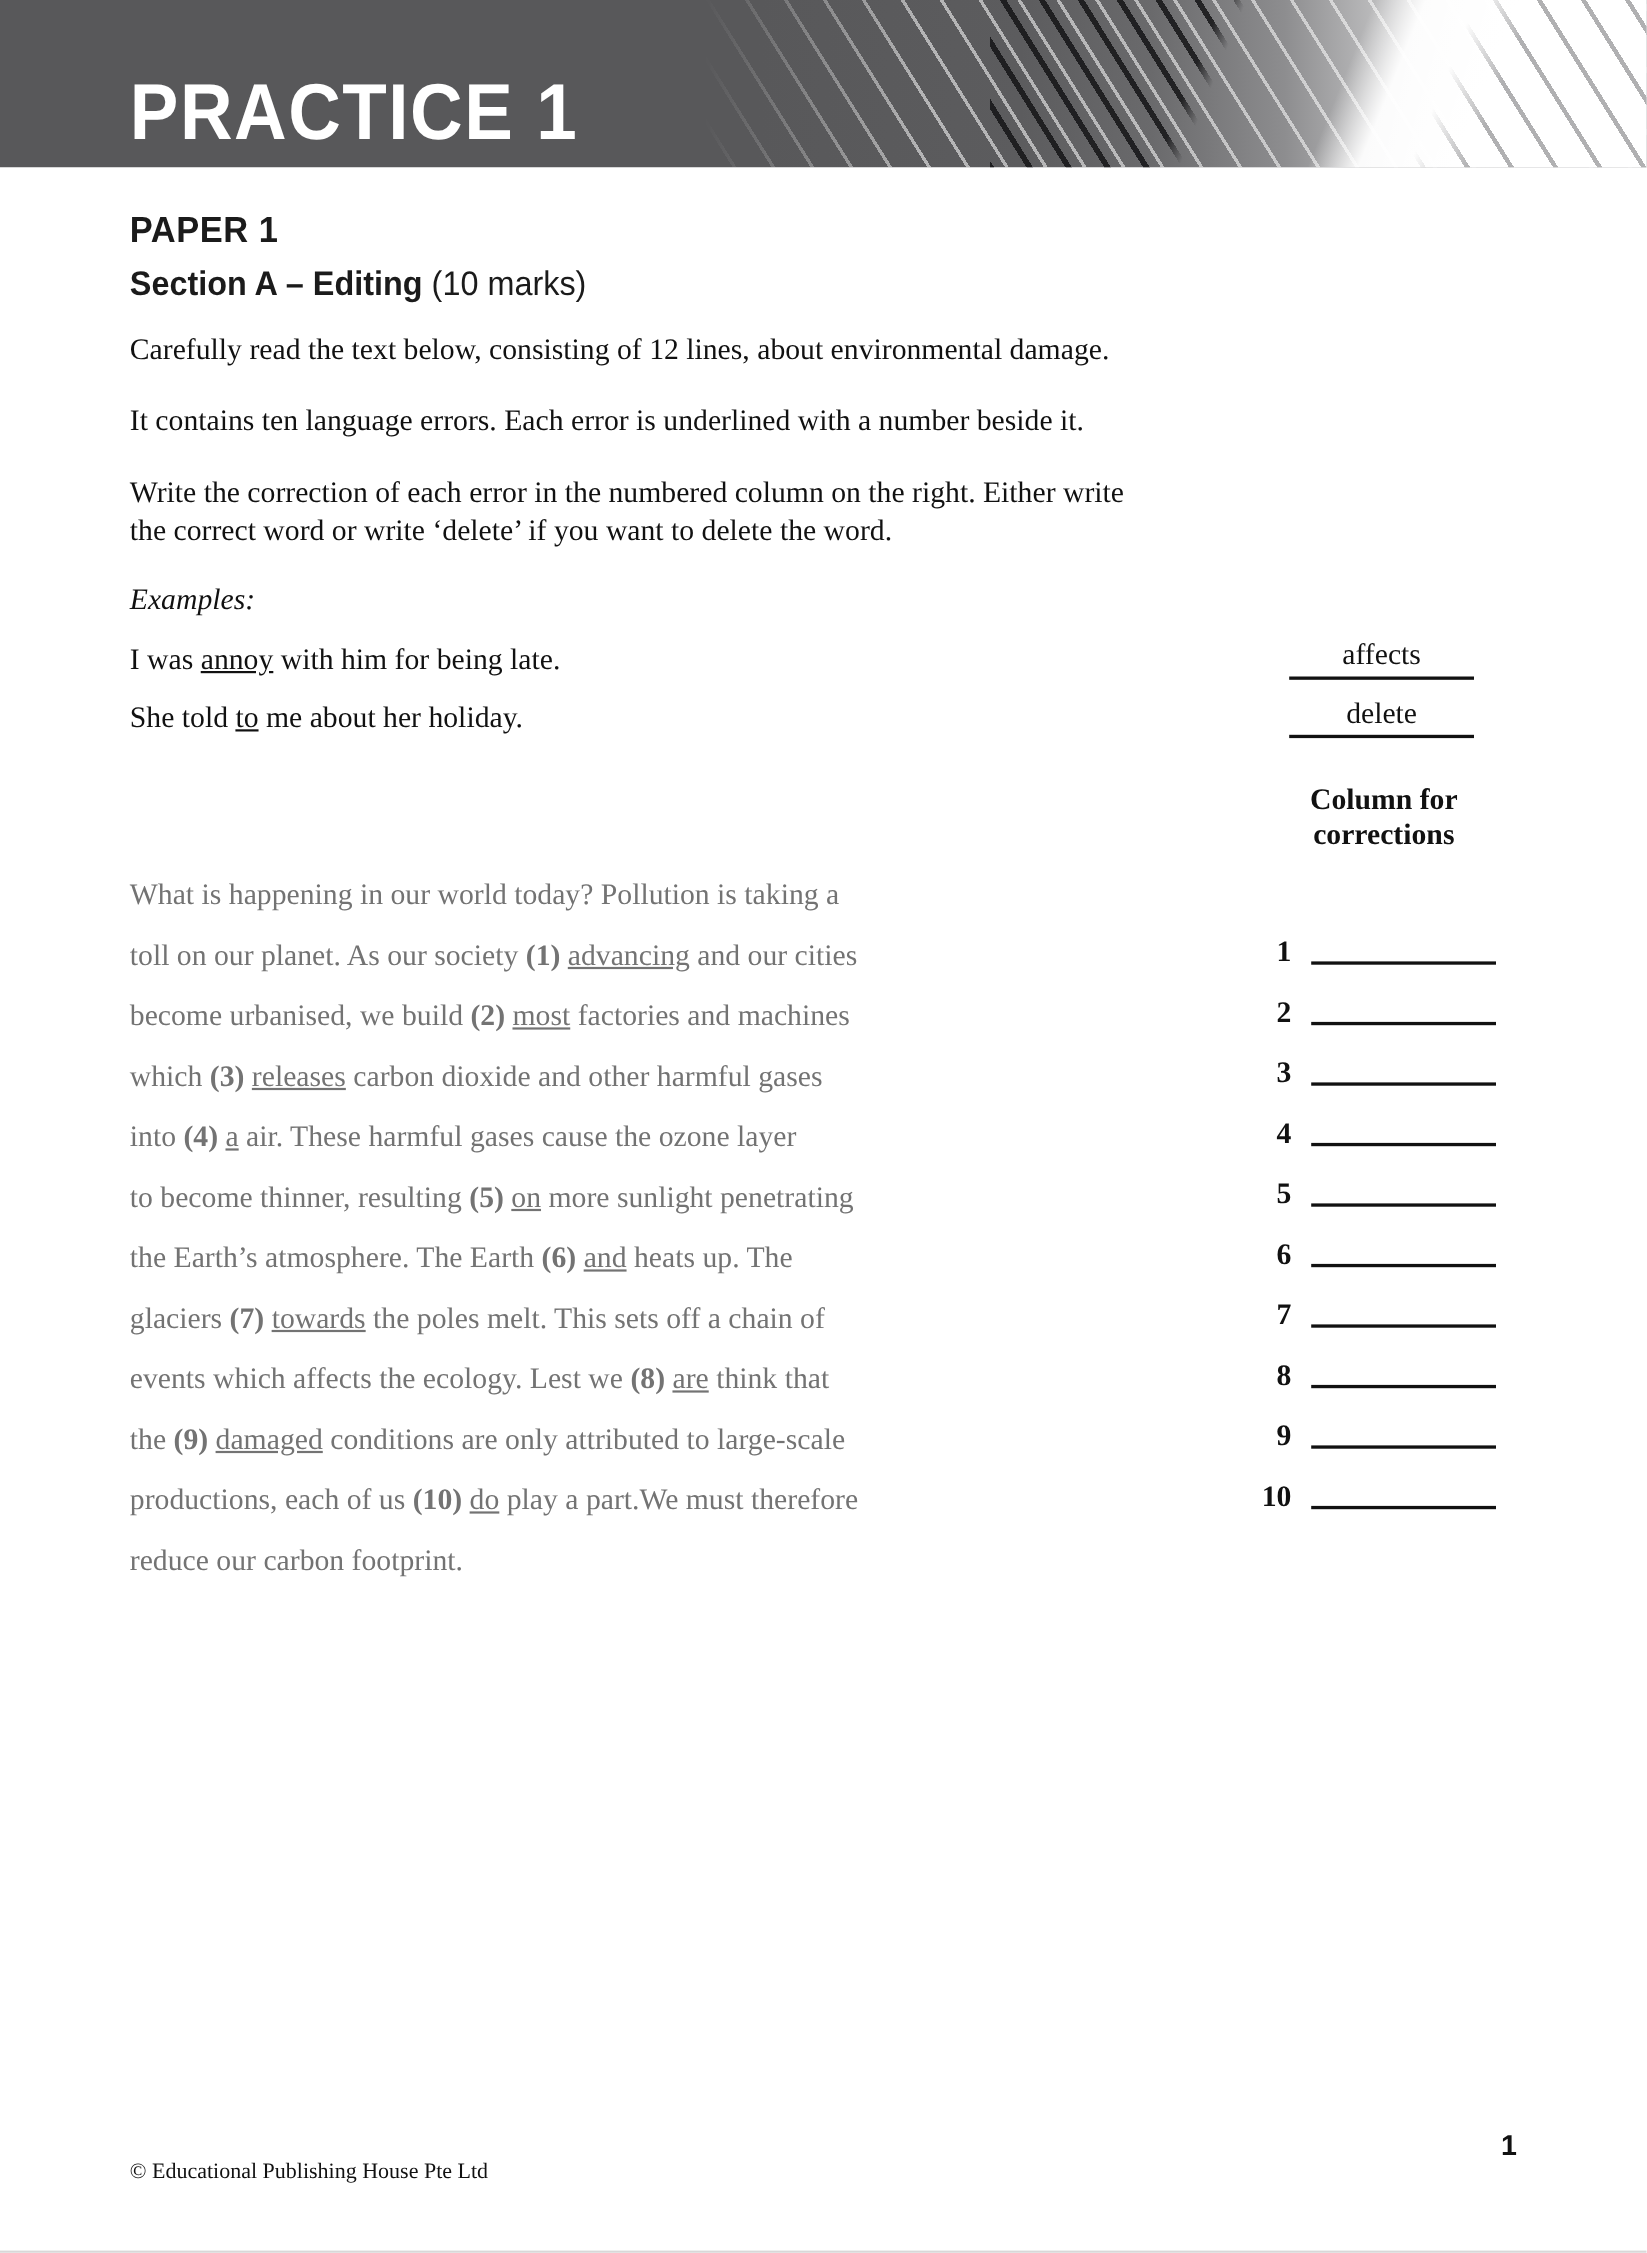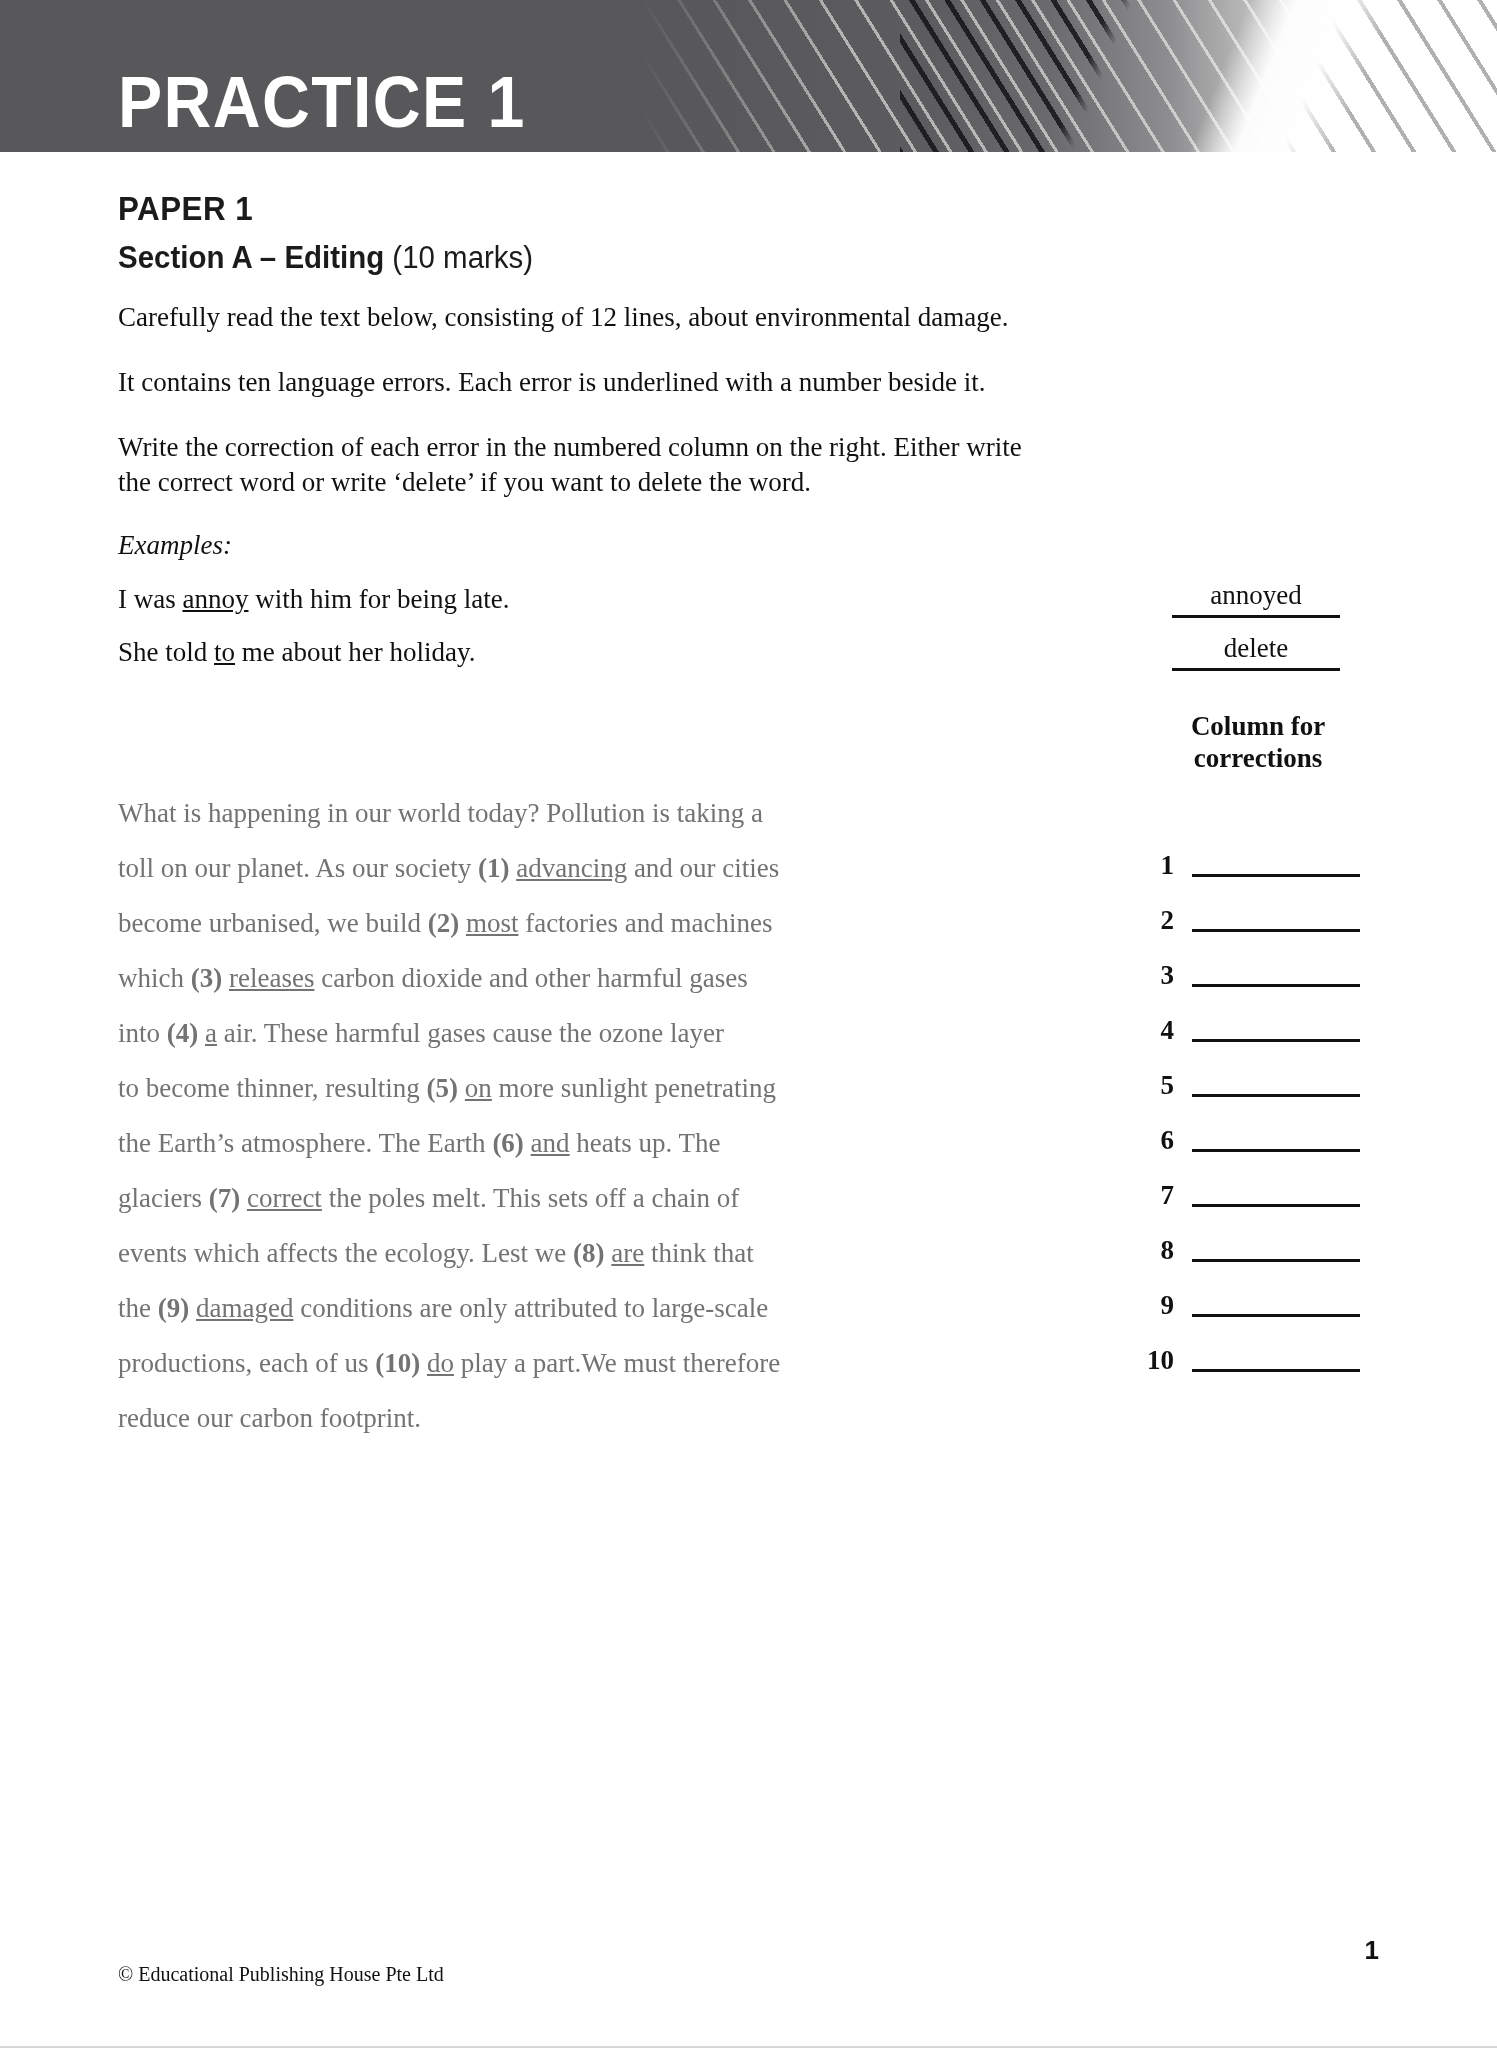--- a/index.html
+++ b/index.html
@@ -302,37 +302,37 @@
 
     <div class="examples">Examples:</div>
 
     <div class="ex-line ex1">
       <span>I was </span><u>annoy</u><span> with him for being late.</span>
     </div>
     <div class="ex-line ex2">
       <span>She told </span><u>to</u><span> me about her holiday.</span>
     </div>
 
-    <div class="ex-ans ex-ans-1">annoyed</div>
+    <div class="ex-ans ex-ans-1">affects</div>
     <div class="ex-ans ex-ans-2">delete</div>
 
     <div class="col-head">
       <div>Column for</div>
       <div>corrections</div>
     </div>
 
     <div class="passage" id="passage">
         <div class="pline"><span>What is happening in our world today? Pollution is taking a</span></div>
         <div class="pline"><span>toll on our planet. As our society </span><b>(1)</b><span> </span><u>advancing</u><span> and our cities</span></div>
         <div class="pline"><span>become urbanised, we build </span><b>(2)</b><span> </span><u>most</u><span> factories and machines</span></div>
         <div class="pline"><span>which </span><b>(3)</b><span> </span><u>releases</u><span> carbon dioxide and other harmful gases</span></div>
         <div class="pline"><span>into </span><b>(4)</b><span> </span><u>a</u><span> air. These harmful gases cause the ozone layer</span></div>
         <div class="pline"><span>to become thinner, resulting </span><b>(5)</b><span> </span><u>on</u><span> more sunlight penetrating</span></div>
         <div class="pline"><span>the Earth’s atmosphere. The Earth </span><b>(6)</b><span> </span><u>and</u><span> heats up. The</span></div>
-        <div class="pline"><span>glaciers </span><b>(7)</b><span> </span><u>correct</u><span> the poles melt. This sets off a chain of</span></div>
+        <div class="pline"><span>glaciers </span><b>(7)</b><span> </span><u>towards</u><span> the poles melt. This sets off a chain of</span></div>
         <div class="pline"><span>events which affects the ecology. Lest we </span><b>(8)</b><span> </span><u>are</u><span> think that</span></div>
         <div class="pline"><span>the </span><b>(9)</b><span> </span><u>damaged</u><span> conditions are only attributed to large-scale</span></div>
         <div class="pline"><span>productions, each of us </span><b>(10)</b><span> </span><u>do</u><span> play a part.We must therefore</span></div>
         <div class="pline"><span>reduce our carbon footprint.</span></div>
       </div>
 
     <div class="answers" id="answers">
         <div class="arow">
           <div class="anum">1</div>
           <div class="aline"></div>

